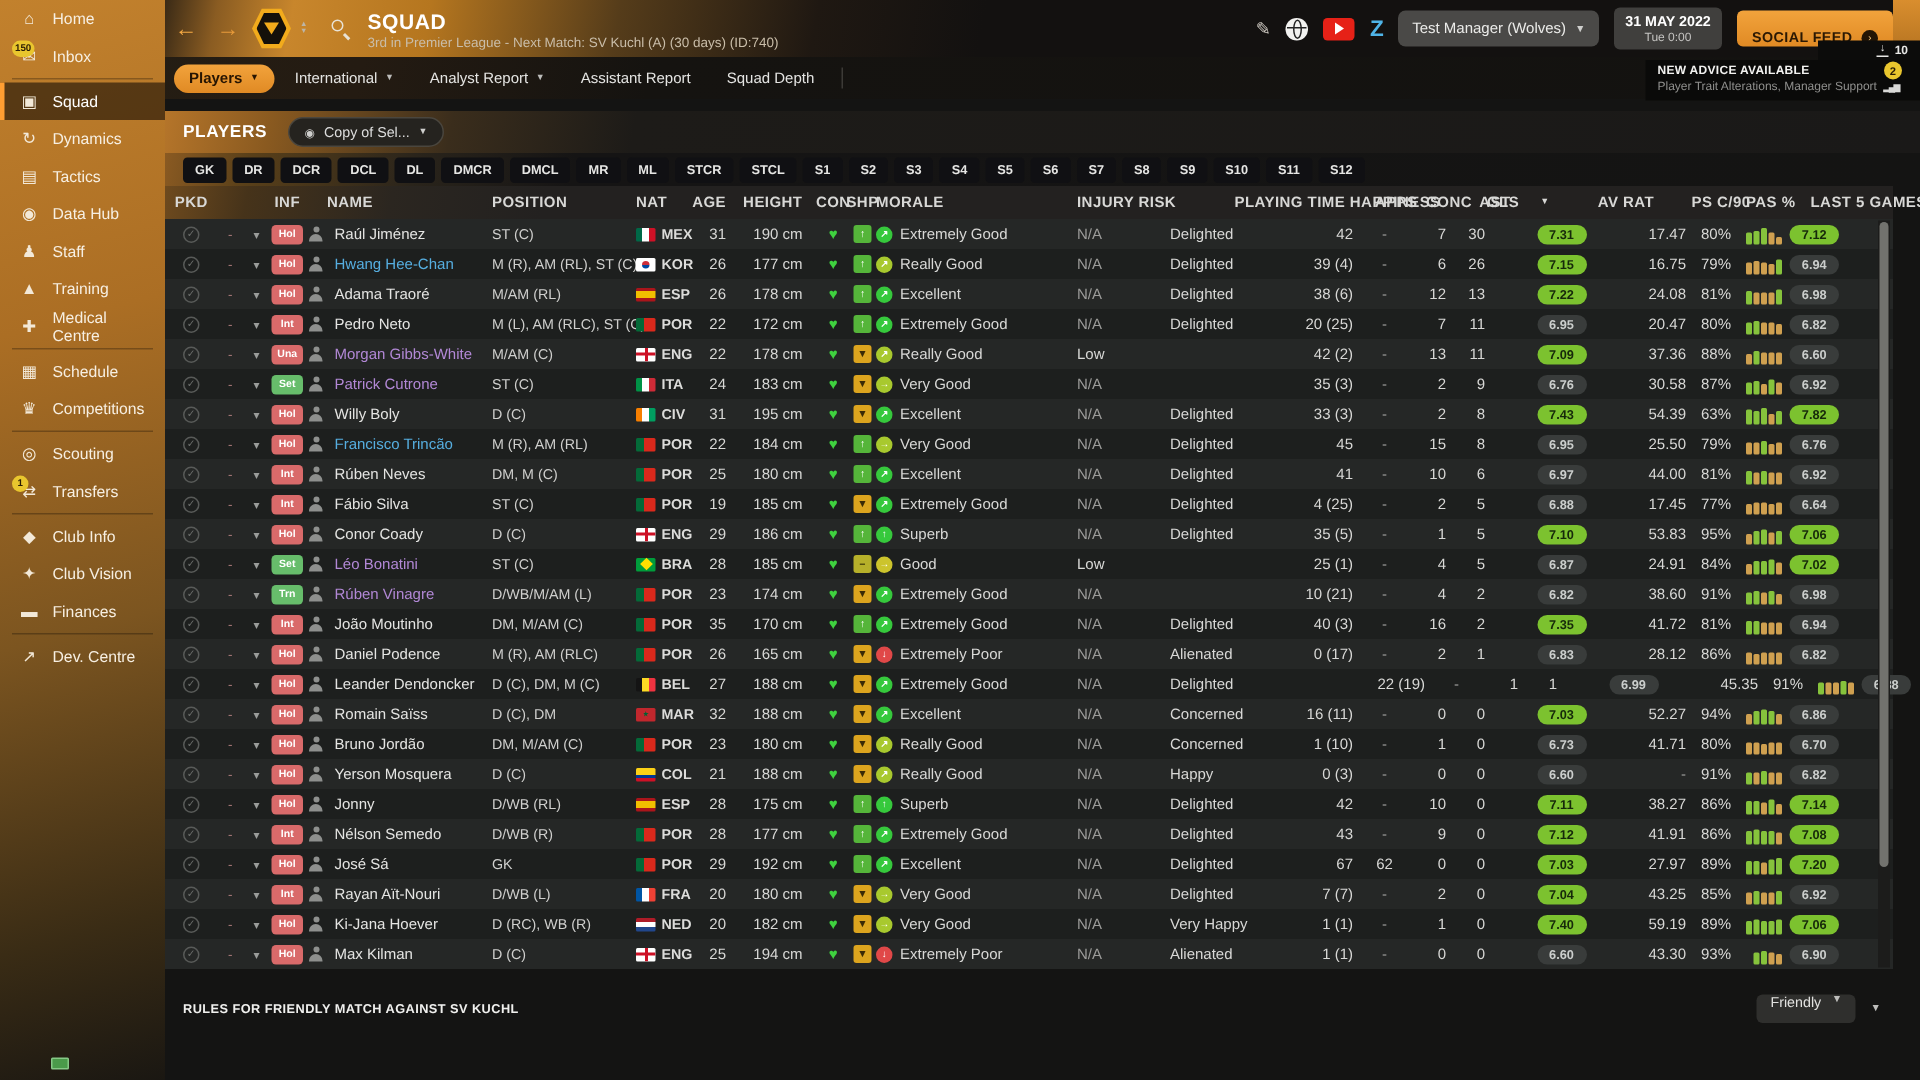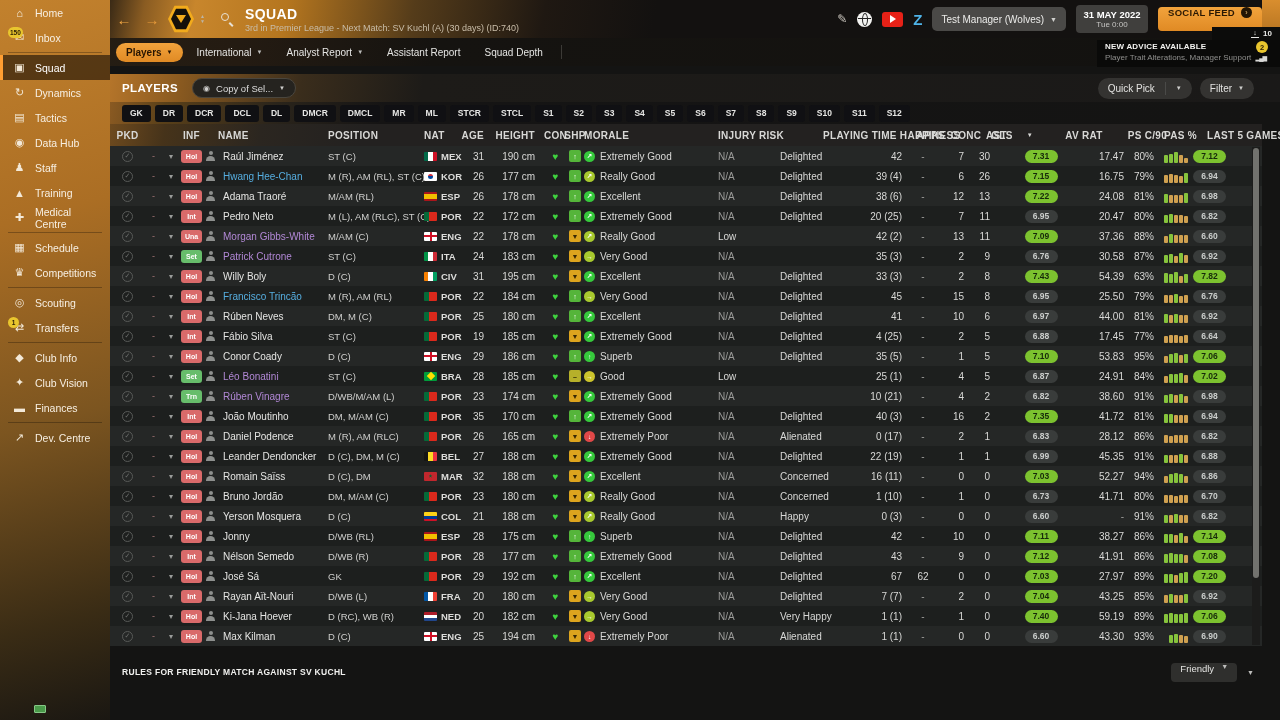--- a/index.html
+++ b/index.html
@@ -39,21 +39,21 @@
   .globe::after{content:"";position:absolute;left:1px;right:1px;top:6px;height:1.5px;background:#232323}
   .globe::before{content:"";position:absolute;left:5px;top:1px;bottom:1px;width:4px;border:1.2px solid #232323;border-radius:50%}
   .yt{width:21px;height:15px;border-radius:3px;background:#e62117;display:flex;align-items:center;justify-content:center;cursor:pointer}
   .yt::after{content:"";width:0;height:0;border-left:6px solid #fff;border-top:4px solid transparent;border-bottom:4px solid transparent}
   .zlogo{font-size:15px;font-weight:bold;color:#4fb4e8;cursor:pointer}
   .mgr{display:flex;align-items:center;gap:6px;background:#4a4947;border-radius:5px;height:24px;padding:0 9px;font-size:10px;color:#ebebe9;cursor:pointer}
   .mgr .car{font-size:7px;color:#cfcfcd}
   .datebox{width:72px;height:28px;background:#403f3d;border-radius:4px;display:flex;flex-direction:column;align-items:center;justify-content:center;cursor:pointer}
   .d1{font-size:9.5px;font-weight:bold;color:#fff}
   .d2{font-size:8px;color:#c5c4c2}
-  .social{display:flex;align-items:flex-start;gap:6px;height:24px;padding:0 10px;border-radius:4px;background:linear-gradient(#f2a33c,#e08a24);cursor:pointer}
+  .social{display:flex;align-items:flex-end;gap:6px;height:24px;padding:0 10px;border-radius:4px;background:linear-gradient(#f2a33c,#e08a24);cursor:pointer}
   .social .lbl{font-size:9.5px;font-weight:800;letter-spacing:.3px;color:#2a1803}
   .social .go{width:11px;height:11px;border-radius:50%;background:#231504;color:#f4c57c;font-size:7px;display:flex;align-items:center;justify-content:center}
 
   .navrow{position:absolute;left:0;top:38px;width:1170px;height:28px;display:flex;align-items:center;gap:4px;padding-left:6px;
     background:linear-gradient(100deg,#30231395 0px,#241b12 130px,#151310 320px,#131210 100%)}
   .tab{display:flex;align-items:center;gap:5px;height:19px;padding:0 10px;font-size:10px;color:#e4e4e2;border-radius:10px;cursor:pointer}
   .tab .car{font-size:6px;color:#bdbdbb}
   .tab.active{background:linear-gradient(#f2a33c,#e08a24);color:#271502;font-weight:bold}
   .tab.active .car{color:#271502}
   .tabdiv{width:1px;height:14px;background:#3c3a36;margin-left:4px}
@@ -306,35 +306,20 @@
         <span class="tabdiv"></span>
       </div>
 
     <div class="toolbar">
       <span class="pl-title">PLAYERS</span>
       <span class="viewpill">
         <span class="eye">◉</span>
         <span>Copy of Sel...</span>
         <span class="car" style="font-size:6px;color:#cfcfcd">▼</span>
       </span>
-      <span class="right">
-        <span class="gpill">
-          <span class="seg">Quick Pick</span>
-          <span class="sep"></span>
-          <span class="seg">
-              <span class="car">▼</span>
-            </span>
-        </span>
-        <span class="gpill">
-          <span class="seg">
-              <span>Filter</span>
-              <span class="car">▼</span>
-            </span>
-        </span>
-      </span>
     </div>
 
     <div class="chips">
         <span class="chip">GK</span>
         <span class="chip">DR</span>
         <span class="chip">DCR</span>
         <span class="chip">DCL</span>
         <span class="chip">DL</span>
         <span class="chip">DMCR</span>
         <span class="chip">DMCL</span>
@@ -1657,21 +1642,21 @@
           <span class="c al" style="width: 134px; flex: 0 0 auto;">
             <span class="mic mg">↗</span>
             <span>Extremely Good</span>
           </span>
           <span class="c al" style="width: 62px; flex: 0 0 auto;">
             <span class="dim">N/A</span>
           </span>
           <span class="c al" style="width: 88px; flex: 0 0 auto;">
             <span>Delighted</span>
           </span>
-          <span class="c ar" style="width: 40px; flex: 0 0 auto; padding-right: 6px;">
+          <span class="c ar" style="width: 40px; flex: 0 0 auto; padding-right: 6px; margin-left: 48px;">
             <span>22 (19)</span>
           </span>
           <span class="c ac" style="width: 30px; flex: 0 0 auto;">
             <span class="dim">-</span>
           </span>
           <span class="c ar" style="width: 26px; flex: 0 0 auto;">
             <span>1</span>
           </span>
           <span class="c ar" style="width: 26px; flex: 0 0 auto;">
             <span>1</span>

